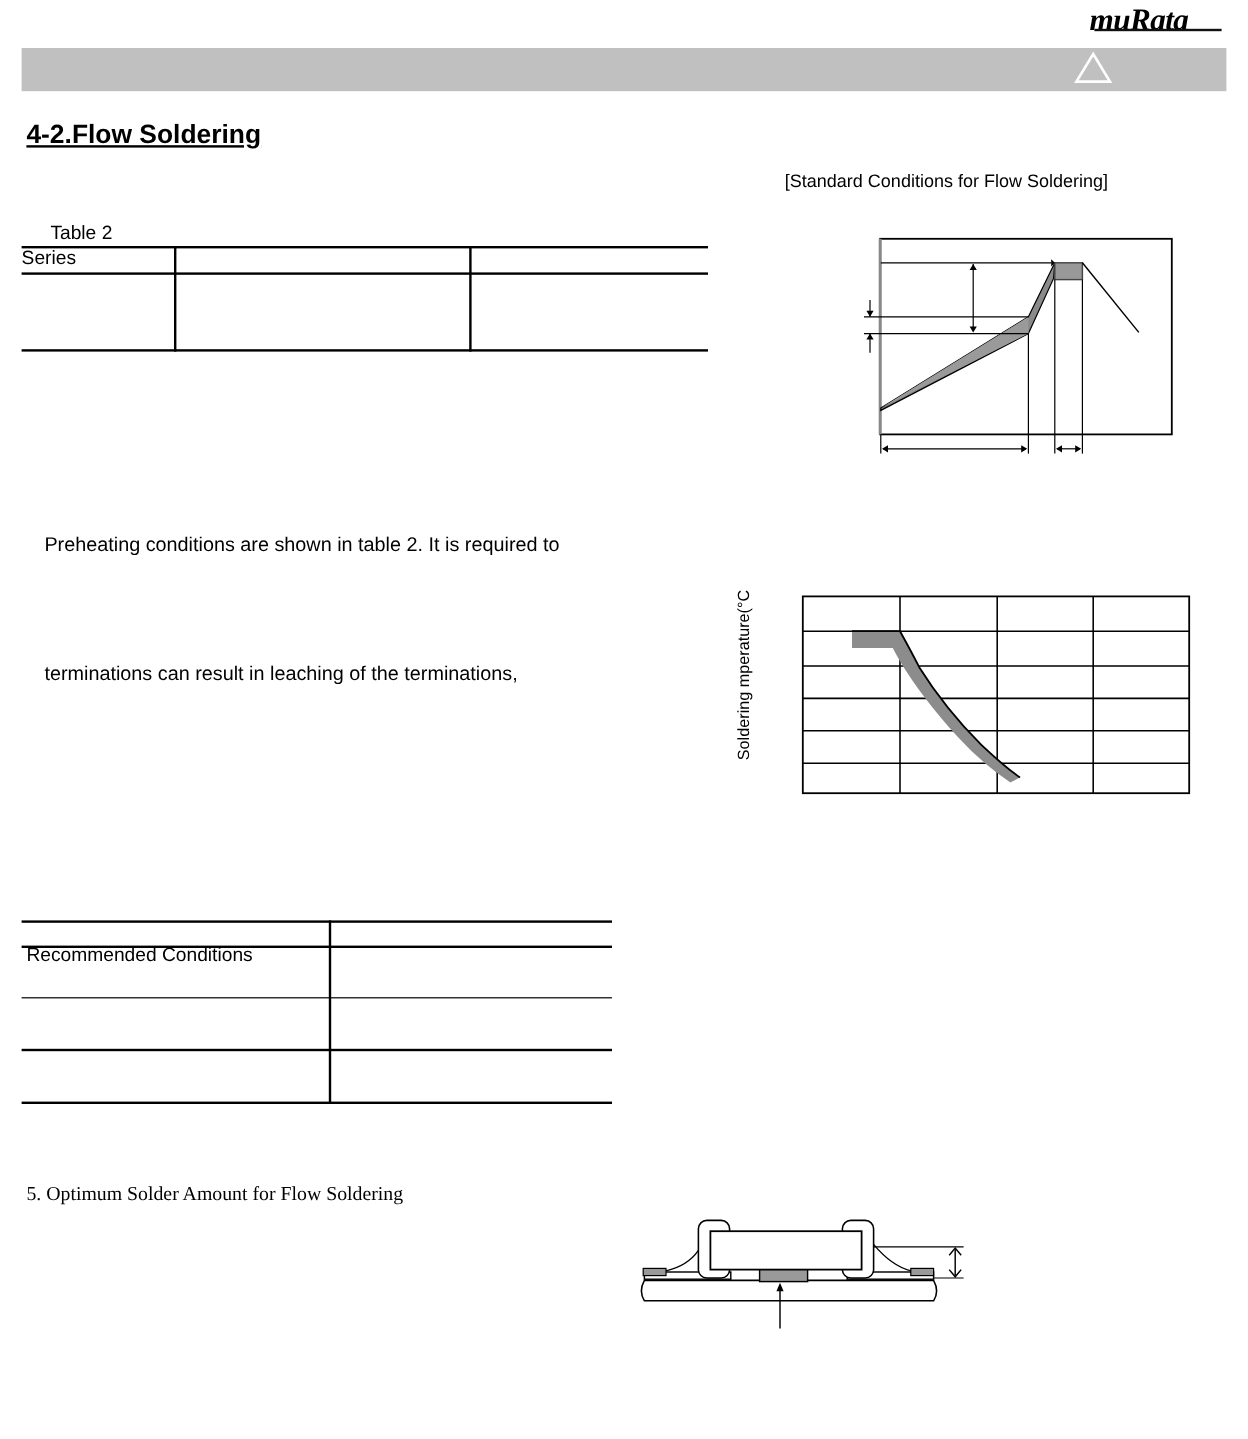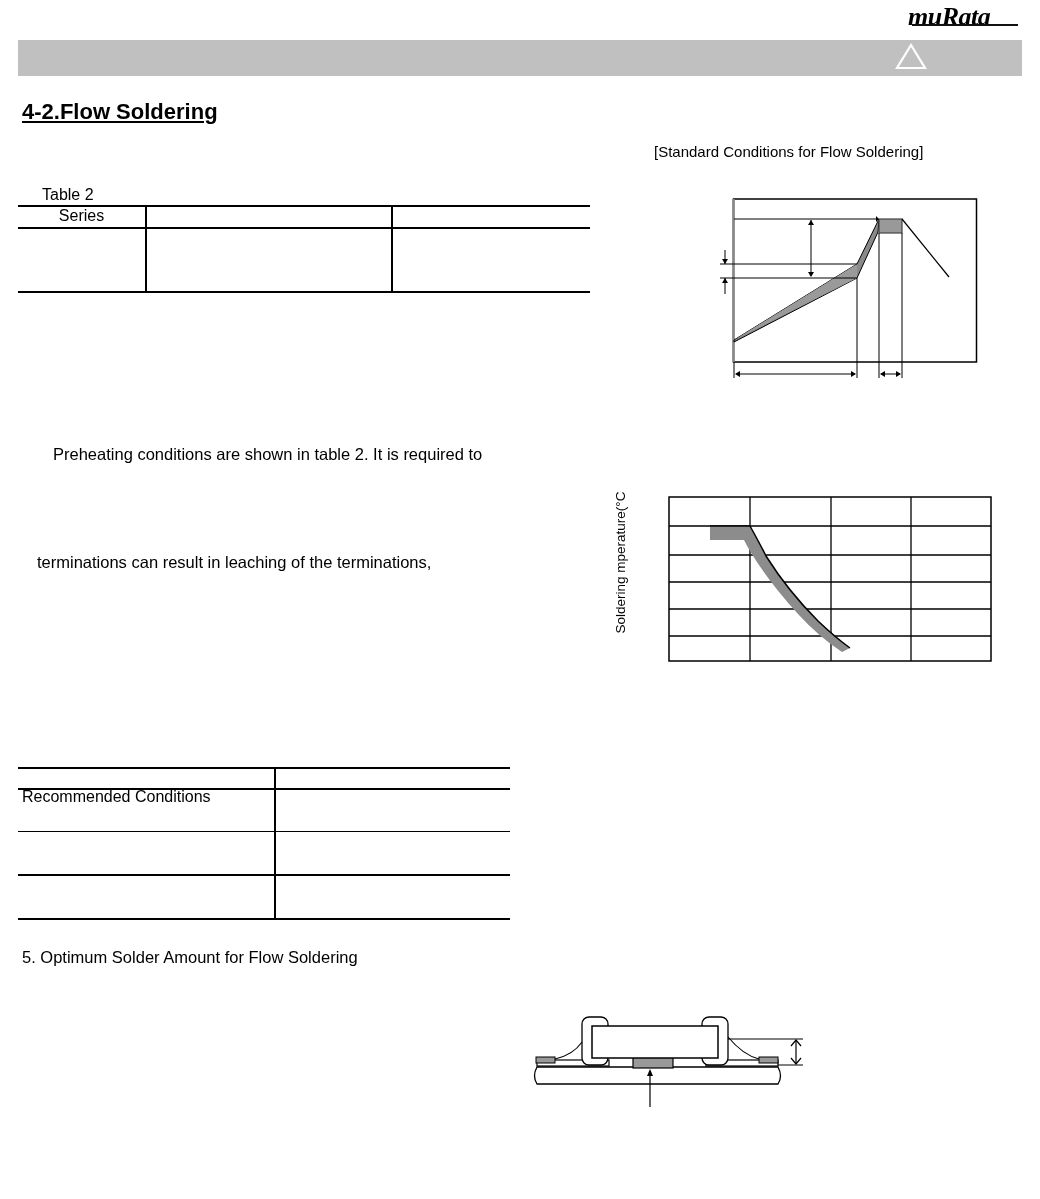--- a/index.html
+++ b/index.html
@@ -36,21 +36,21 @@
 
 <div class="abs caption" style="left:654px; top:143px; font-size:15px;">[Standard Conditions for Flow Soldering]</div>
 
 <div class="abs caption" style="left:22px; top:186px;margin-left:20px;">Table 2</div>
 <div class="abs" style="left:18px; top:205px; width:572px; height:89px;">
   <div class="abs hline" style="left:0; top:0; width:572px;"></div>
   <div class="abs hline" style="left:0; top:22px; width:572px;"></div>
   <div class="abs hline" style="left:0; top:86px; width:572px;"></div>
   <div class="abs vline" style="left:127px; top:0; height:88px;"></div>
   <div class="abs vline" style="left:373px; top:0; height:88px;"></div>
-  <div class="abs" style="left:0; top:2px; width:127px; text-align:center; font-size:16px;">Series</div>
+  <div class="abs" style="left:0; top:2px; width:127px; text-align:left; font-size:16px;">Series</div>
   <div class="abs" style="left:129px; top:2px; width:244px; text-align:center; font-size:16px;"></div>
   <div class="abs" style="left:375px; top:2px; width:197px; text-align:center; font-size:16px;"></div>
 </div>
 
 <svg style="left:700px; top:190px;" width="290" height="195" viewBox="0 0 290 195">
 
   <rect x="33.5" y="9" width="243" height="163" fill="none" stroke="#000" stroke-width="1.5"></rect>
   <line x1="33.5" y1="9" x2="33.5" y2="172" stroke="#888" stroke-width="2.5"></line>
 
   <polygon points="34,150 157,74 179,29 178,42 157,88 34,152" fill="#8a8a8a" stroke="#000" stroke-width="1"></polygon>
@@ -80,21 +80,21 @@
   <line x1="34" y1="172" x2="34" y2="188" stroke="#000" stroke-width="1"></line>
 
   <line x1="36" y1="184" x2="155" y2="184" stroke="#000" stroke-width="1"></line>
   <polygon points="40,181 35,184 40,187" fill="#000"></polygon>
   <polygon points="151,181 156,184 151,187" fill="#000"></polygon>
   <line x1="181" y1="184" x2="200" y2="184" stroke="#000" stroke-width="1"></line>
   <polygon points="185,181 180,184 185,187" fill="#000"></polygon>
   <polygon points="196,181 201,184 196,187" fill="#000"></polygon>
 </svg>
 
-<div class="abs text" style="left:37px; top:445px;margin-left:16px;">Preheating conditions are shown in table 2. It is required to</div>
+<div class="abs text" style="left:37px; top:445px;">Preheating conditions are shown in table 2. It is required to</div>
 <div class="abs text" style="left:37px; top:553px;">terminations can result in leaching of the terminations,</div>
 
 <div class="abs axis-label">Soldering mperature(°C</div>
 <svg style="left:668px; top:496px;" width="325" height="168" viewBox="0 0 325 168">
   <rect x="1" y="1" width="322" height="164" fill="none" stroke="#000" stroke-width="1.5"></rect>
   <line x1="82" y1="1" x2="82" y2="165" stroke="#000" stroke-width="1.3"></line>
   <line x1="163" y1="1" x2="163" y2="165" stroke="#000" stroke-width="1.3"></line>
   <line x1="243" y1="1" x2="243" y2="165" stroke="#000" stroke-width="1.3"></line>
   <line x1="1" y1="30" x2="323" y2="30" stroke="#000" stroke-width="1.3"></line>
   <line x1="1" y1="59" x2="323" y2="59" stroke="#000" stroke-width="1.3"></line>
@@ -109,21 +109,21 @@
 <div class="abs caption" style="left:22px; top:788px;">Recommended Conditions</div>
 <div class="abs" style="left:18px; top:767px; width:492px; height:154px;">
   <div class="abs hline" style="left:0; top:0; width:492px;"></div>
   <div class="abs hline" style="left:0; top:21px; width:492px;"></div>
   <div class="abs" style="left:0; top:64px; width:492px; height:1px; background:#000;"></div>
   <div class="abs hline" style="left:0; top:107px; width:492px;"></div>
   <div class="abs hline" style="left:0; top:151px; width:492px;"></div>
   <div class="abs vline" style="left:256px; top:0; height:152px;"></div>
 </div>
 
-<div class="abs text" style="left:22px; top:948px;">5. Optimum Solder Amount for Flow Soldering</div>
+<div class="abs text" style="left:22px; top:985px;font-family:Liberation Serif, serif;">5. Optimum Solder Amount for Flow Soldering</div>
 
 <svg style="left:525px; top:1010px;" width="290" height="100" viewBox="0 0 290 100">
 
   <path d="M12,57 L253,57 Q258,66 253,74 L12,74 Q7,66 12,57 Z" fill="#fff" stroke="#000" stroke-width="1.3"></path>
 
   <rect x="12" y="50" width="72" height="6" fill="#fff" stroke="#000" stroke-width="1.2"></rect>
   <rect x="181" y="50" width="72" height="6" fill="#fff" stroke="#000" stroke-width="1.2"></rect>
   <rect x="11" y="47" width="19" height="6" fill="#999" stroke="#000" stroke-width="1"></rect>
   <rect x="234" y="47" width="19" height="6" fill="#999" stroke="#000" stroke-width="1"></rect>
 

